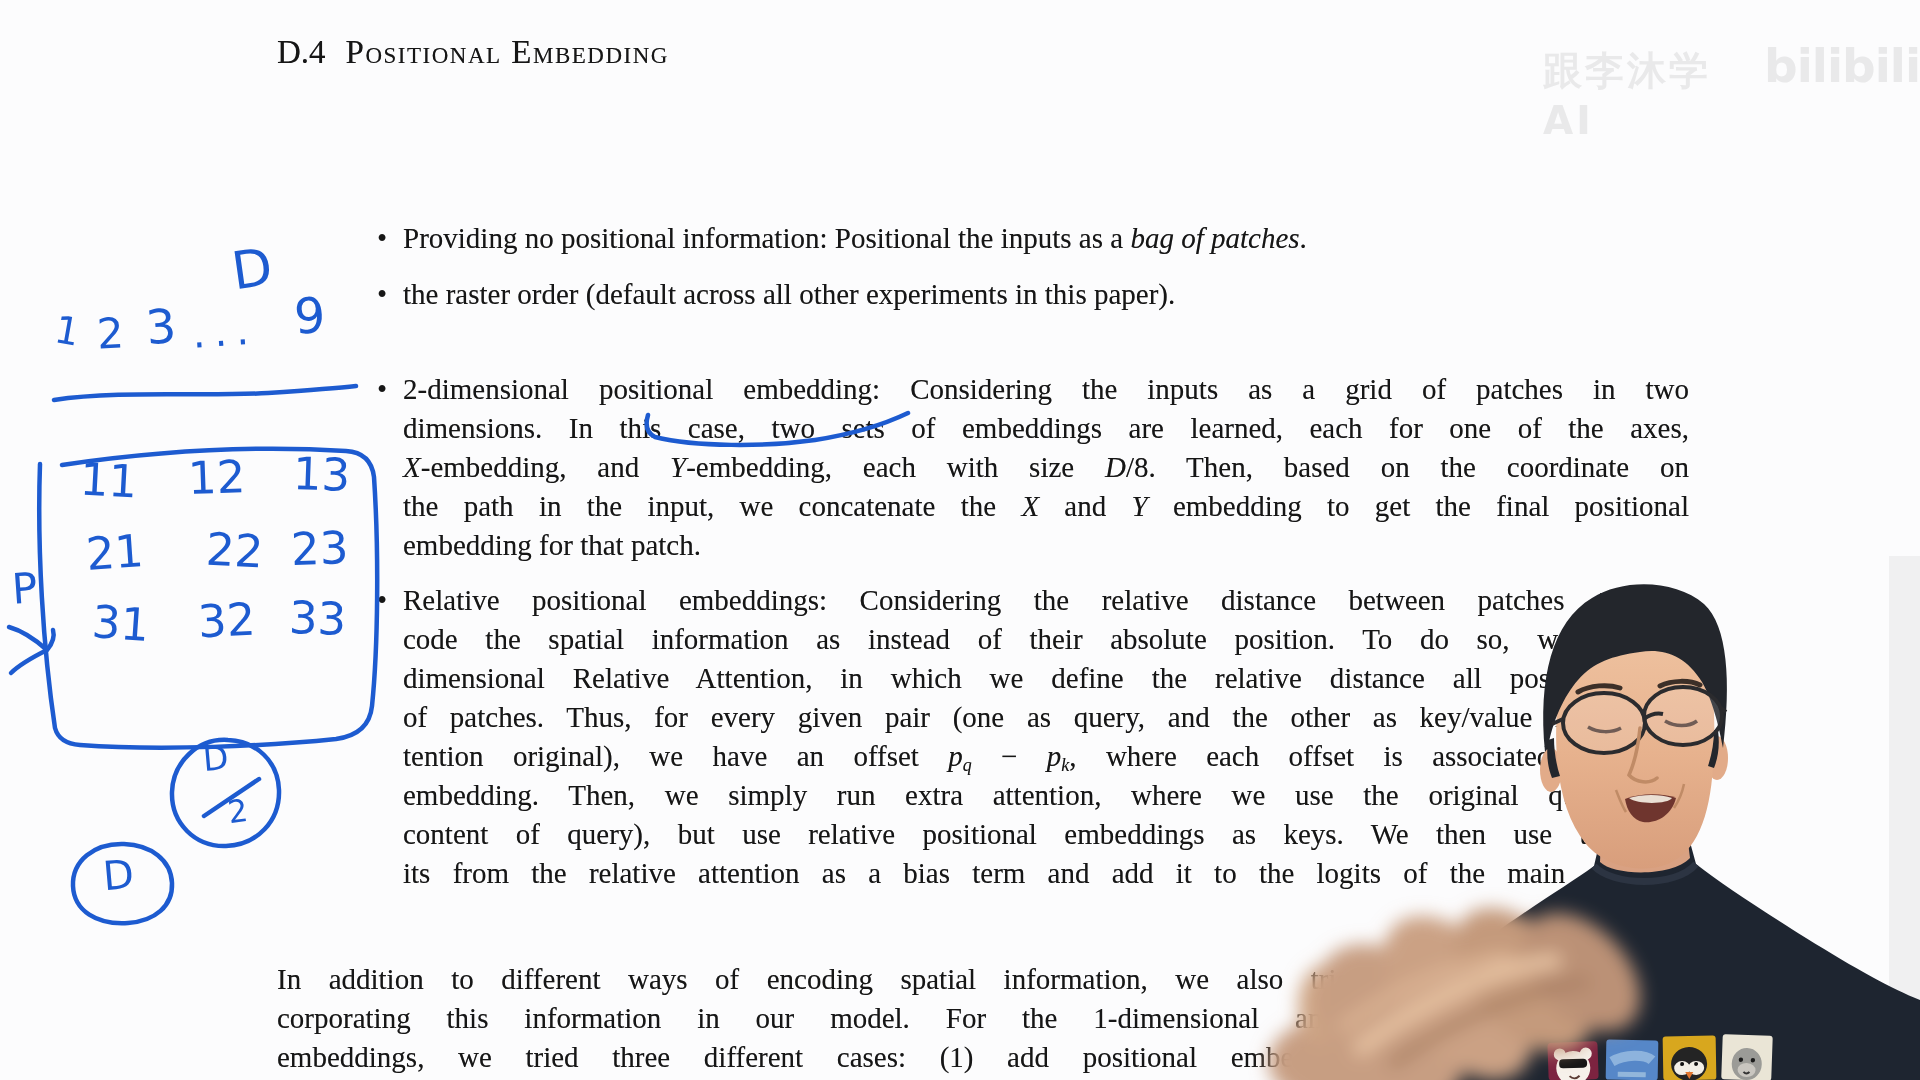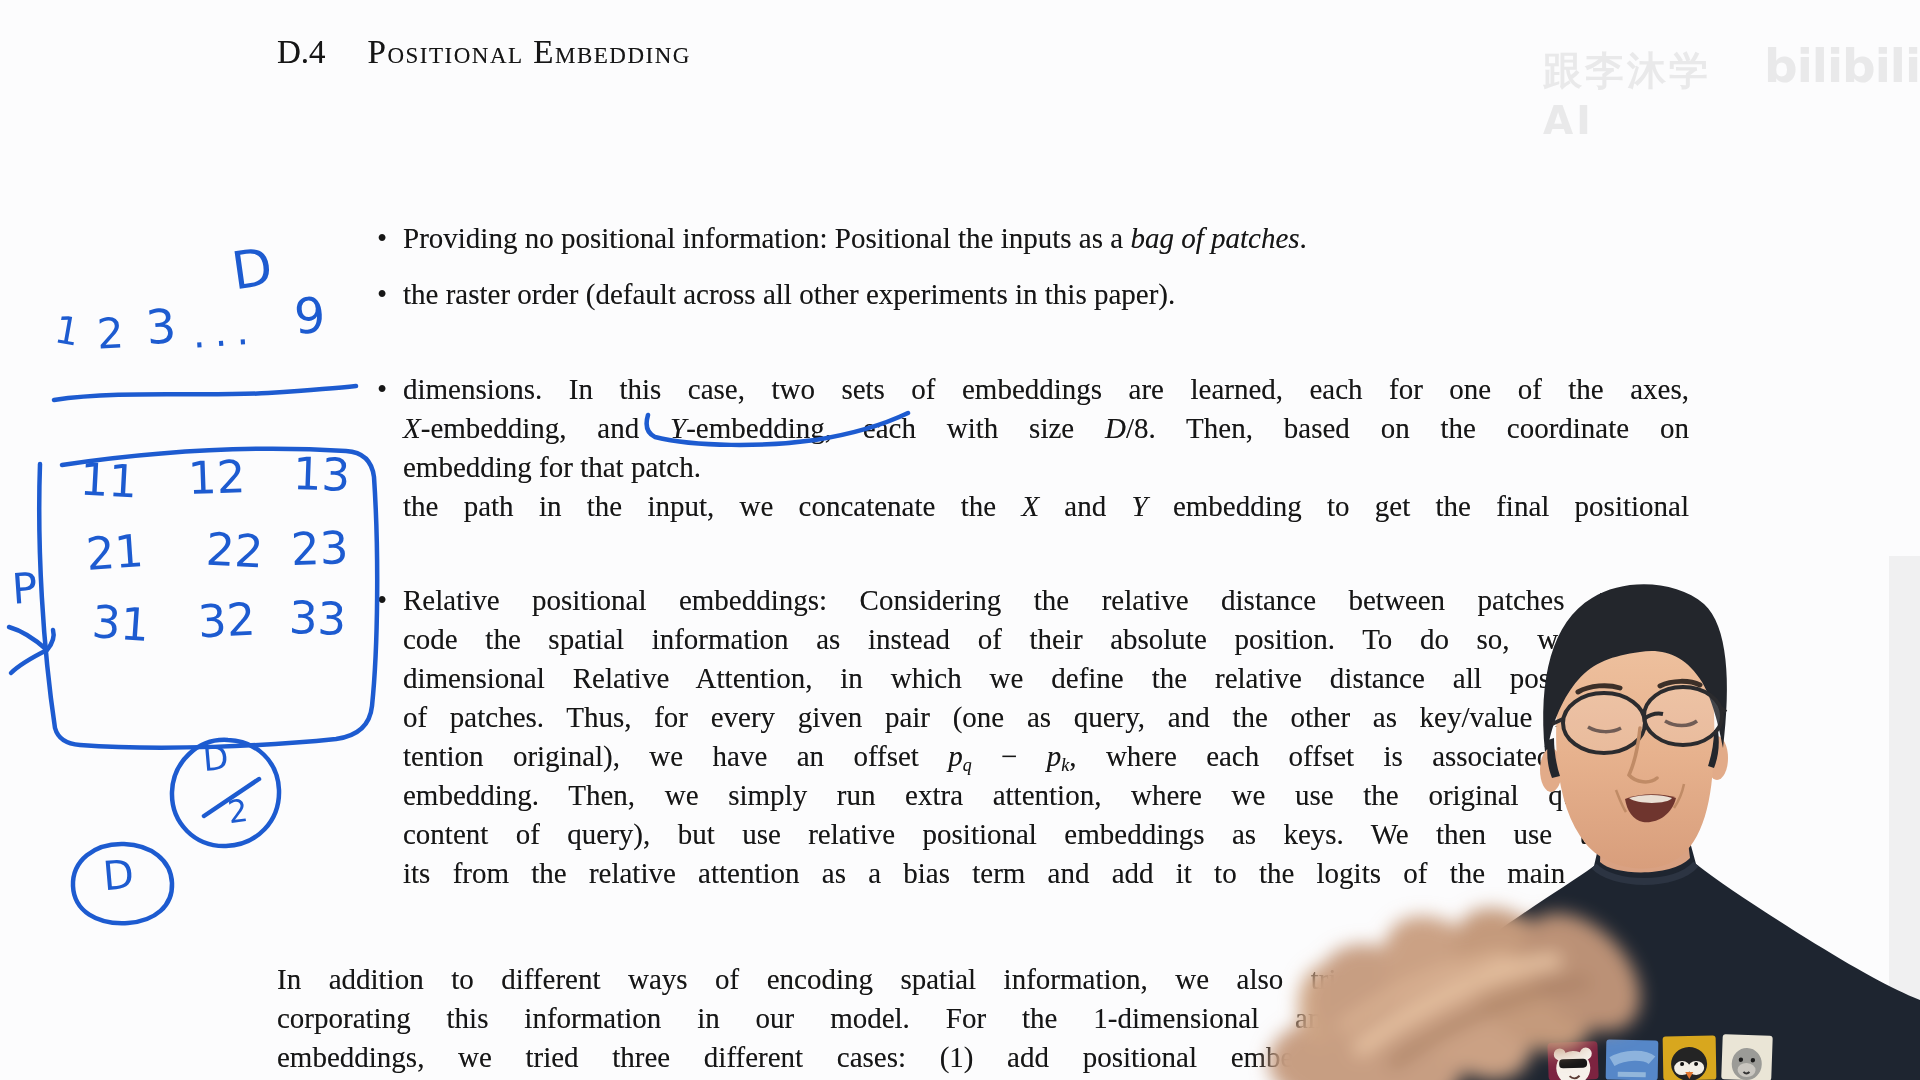--- a/index.html
+++ b/index.html
@@ -2,21 +2,21 @@
 <html><head>
 <meta charset="utf-8">
 <title>Paper reading frame</title>
 <style>
   html,body{margin:0;padding:0;background:#888;}
   .stage{position:relative;width:1920px;height:1080px;overflow:hidden;background:#fcfcfd;
          font-family:"Liberation Serif",serif;color:#161616;}
   
   .heading{position:absolute;left:277px;top:34px;font-size:33px;white-space:nowrap;
            text-shadow:0 0 .6px rgba(0,0,0,.45);}
-  .heading .htitle{margin-left:42px;font-variant:small-caps;letter-spacing:1.5px;}
+  .heading .htitle{margin-left:20px;font-variant:small-caps;letter-spacing:1.5px;}
   .para{position:absolute;}
   .line{height:39px;font-size:29px;line-height:39px;text-shadow:0 0 .6px rgba(0,0,0,.4);}
   .line.full{text-align:justify;text-align-last:justify;}
   .i{font-style:italic;}
   .sub{font-size:.62em;vertical-align:-0.28em;font-style:italic;}
   .intro{left:277px;top:108px;width:1410px;}
   .closing{left:277px;top:960px;width:1412px;}
   .bullet{position:absolute;left:377px;display:flex;}
   .dot{width:26px;font-size:29px;line-height:39px;flex:0 0 26px;}
   .btext{width:1286px;}
@@ -54,24 +54,25 @@
   <div class="bullet" style="top:275px">
     <span class="dot">•</span>
     <div class="btext">
       <div class="line"><span>the raster order (default across all other experiments in this paper).</span></div>
     </div>
   </div>
 
   <div class="bullet" style="top:370px">
     <span class="dot">•</span>
     <div class="btext">
+      <div class="line full"><span>2-dimensional positional embedding: Considering the inputs as a grid of patches in two</span></div>
       <div class="line full"><span>dimensions.  In this case, two sets of embeddings are learned, each for one of the axes,</span></div>
       <div class="line full"><span class="i">X</span><span>-embedding, and </span><span class="i">Y</span><span>-embedding, each with size </span><span class="i">D</span><span>/8.  Then, based on the coordinate on</span></div>
+      <div class="line full"><span>the path in the input, we concatenate the </span><span class="i">X</span><span> and </span><span class="i">Y</span><span> embedding to get the final positional</span></div>
       <div class="line"><span>embedding for that patch.</span></div>
-      <div class="line full"><span>the path in the input, we concatenate the </span><span class="i">X</span><span> and </span><span class="i">Y</span><span> embedding to get the final positional</span></div>
     </div>
   </div>
 
   <div class="bullet" style="top:581px">
     <span class="dot">•</span>
     <div class="btext">
       <div class="line full"><span>Relative positional embeddings: Considering the relative distance between patches to en-</span></div>
       <div class="line full"><span>code the spatial information as instead of their absolute position.  To do so, we use 1-</span></div>
       <div class="line full"><span>dimensional Relative Attention, in which we define the relative distance all possible pairs</span></div>
       <div class="line full"><span>of patches.  Thus, for every given pair (one as query, and the other as key/value in the at-</span></div>

